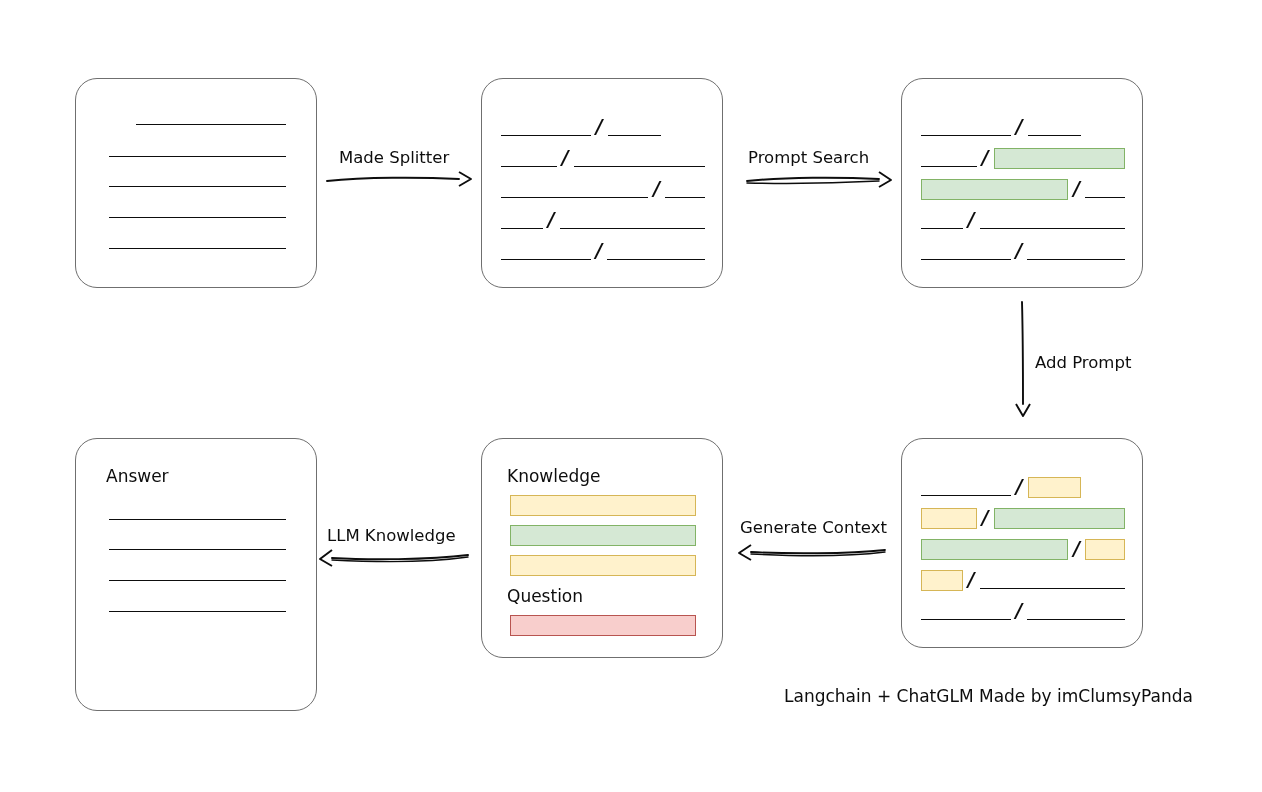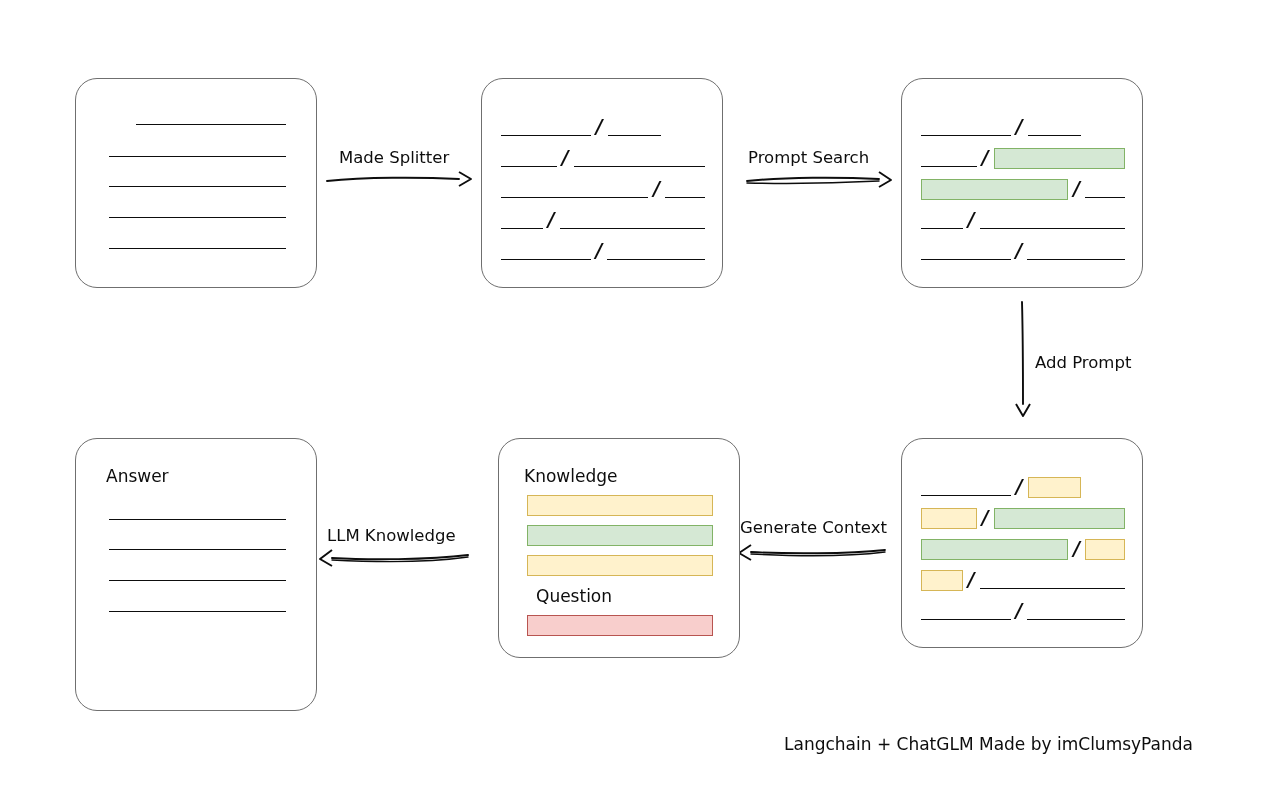--- a/index.html
+++ b/index.html
@@ -98,21 +98,20 @@
     font-size: 16.5px;
     color: #0d0d0d;
     white-space: nowrap;
   }
   .footer-note {
     position: absolute;
     font-family: "DejaVu Sans", sans-serif;
     font-size: 17px;
     color: #0d0d0d;
     white-space: nowrap;
-    margin-top: 48px;
   }
 
   .arrow-svg { position: absolute; overflow: visible; }
 </style>
 </head>
 <body>
 
 <div class="card" style="left:75px; top:78px; width:242px; height:210px;">
   <div class="lines">
     <div class="uline" style="left:60px; width:150px; top:45px;"></div>
@@ -232,26 +231,26 @@
   </div>
 </div>
 
 <div class="edge-label" style="left:740px; top:518px;">Generate Context</div>
 <svg class="arrow-svg" style="left:737px; top:540px;" width="150" height="24" viewBox="0 0 150 24">
   <path d="M148,10 C110,14 50,14 14,12" stroke="#0d0d0d" stroke-width="1.9" fill="none" stroke-linecap="round"></path>
   <path d="M148,12 C108,17 52,16 14,14" stroke="#0d0d0d" stroke-width="1.4" fill="none" stroke-linecap="round"></path>
   <path d="M14,5 L2,13 L14,20" stroke="#0d0d0d" stroke-width="1.9" fill="none" stroke-linejoin="round"></path>
 </svg>
 
-<div class="card" style="left:498px; top:438px; width:242px; height:220px;">
+<div class="card" style="left:481px; top:438px; width:242px; height:220px;">
   <div class="card-title" style="left:25px; top:27px;">Knowledge</div>
   <div class="bar yellow" style="left:28px; top:56px; width:186px;"></div>
   <div class="bar green" style="left:28px; top:86px; width:186px;"></div>
   <div class="bar yellow" style="left:28px; top:116px; width:186px;"></div>
-  <div class="card-title" style="left:25px; top:147px;margin-left:12px;">Question</div>
+  <div class="card-title" style="left:25px; top:147px;">Question</div>
   <div class="bar red" style="left:28px; top:176px; width:186px;"></div>
 </div>
 
 <div class="edge-label" style="left:327px; top:526px;">LLM Knowledge</div>
 <svg class="arrow-svg" style="left:318px; top:546px;" width="152" height="24" viewBox="0 0 152 24">
   <path d="M150,9 C110,14 50,14 14,12" stroke="#0d0d0d" stroke-width="2.0" fill="none" stroke-linecap="round"></path>
   <path d="M150,11 C108,17 52,16 14,14" stroke="#0d0d0d" stroke-width="1.4" fill="none" stroke-linecap="round"></path>
   <path d="M14,4 L2,13 L14,20" stroke="#0d0d0d" stroke-width="2.0" fill="none" stroke-linejoin="round"></path>
 </svg>
 

